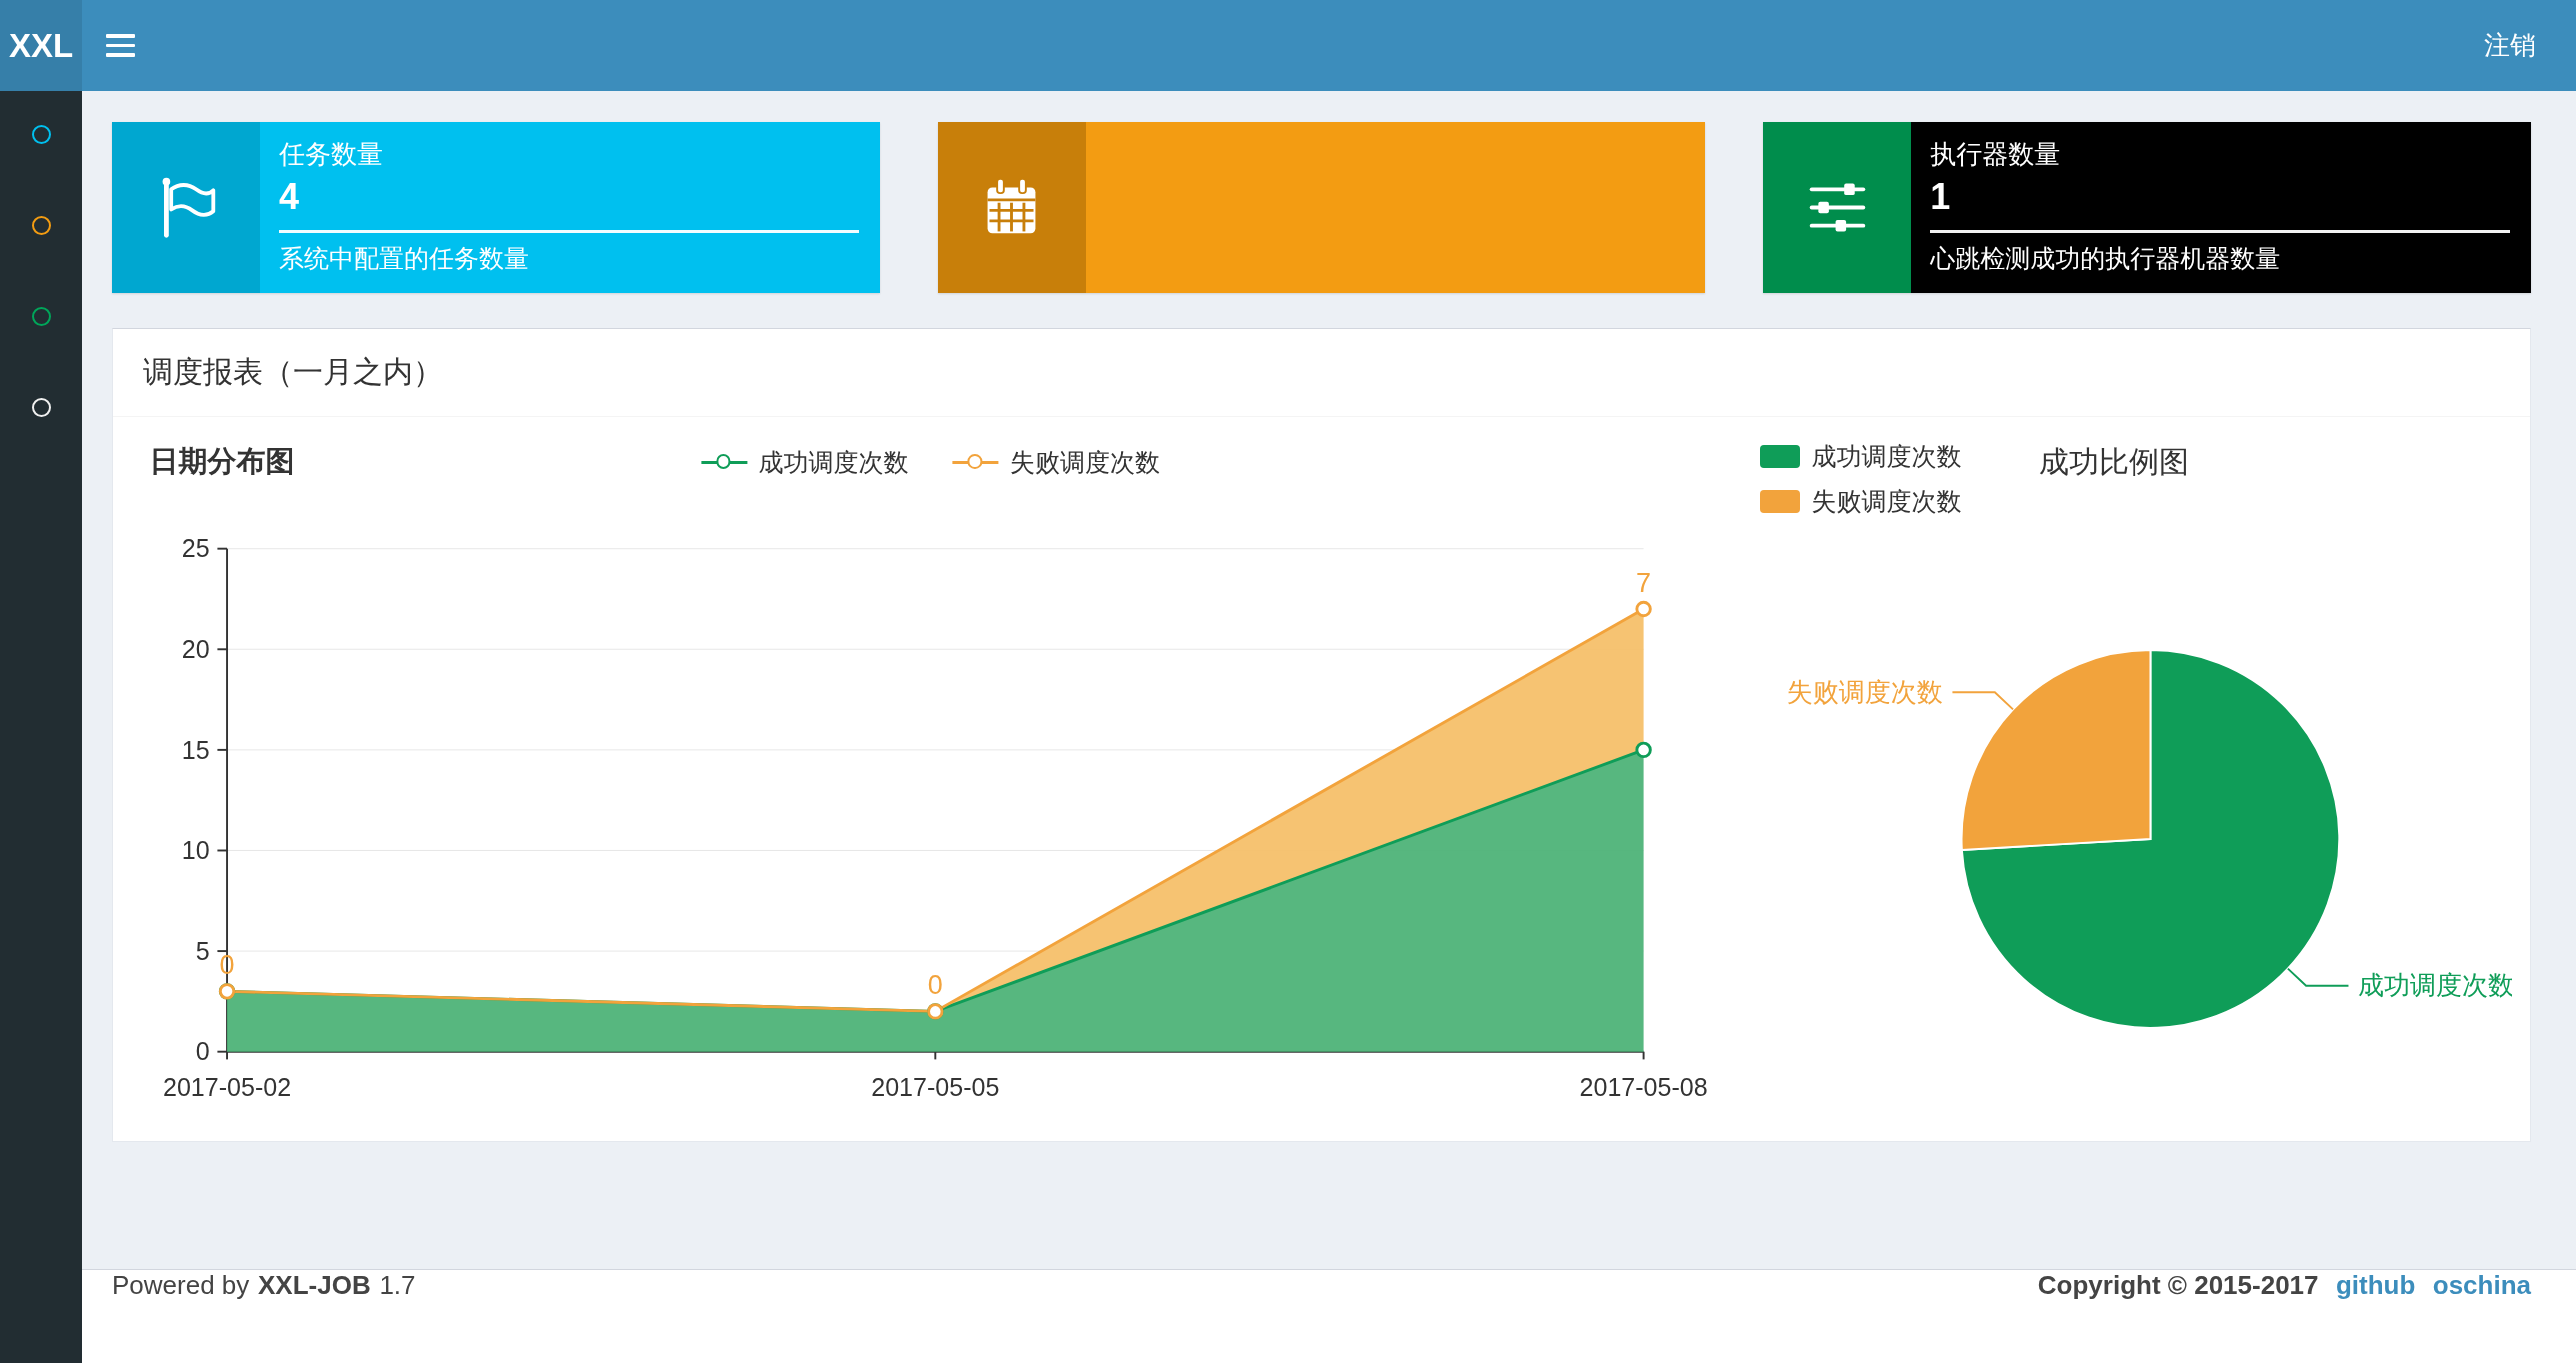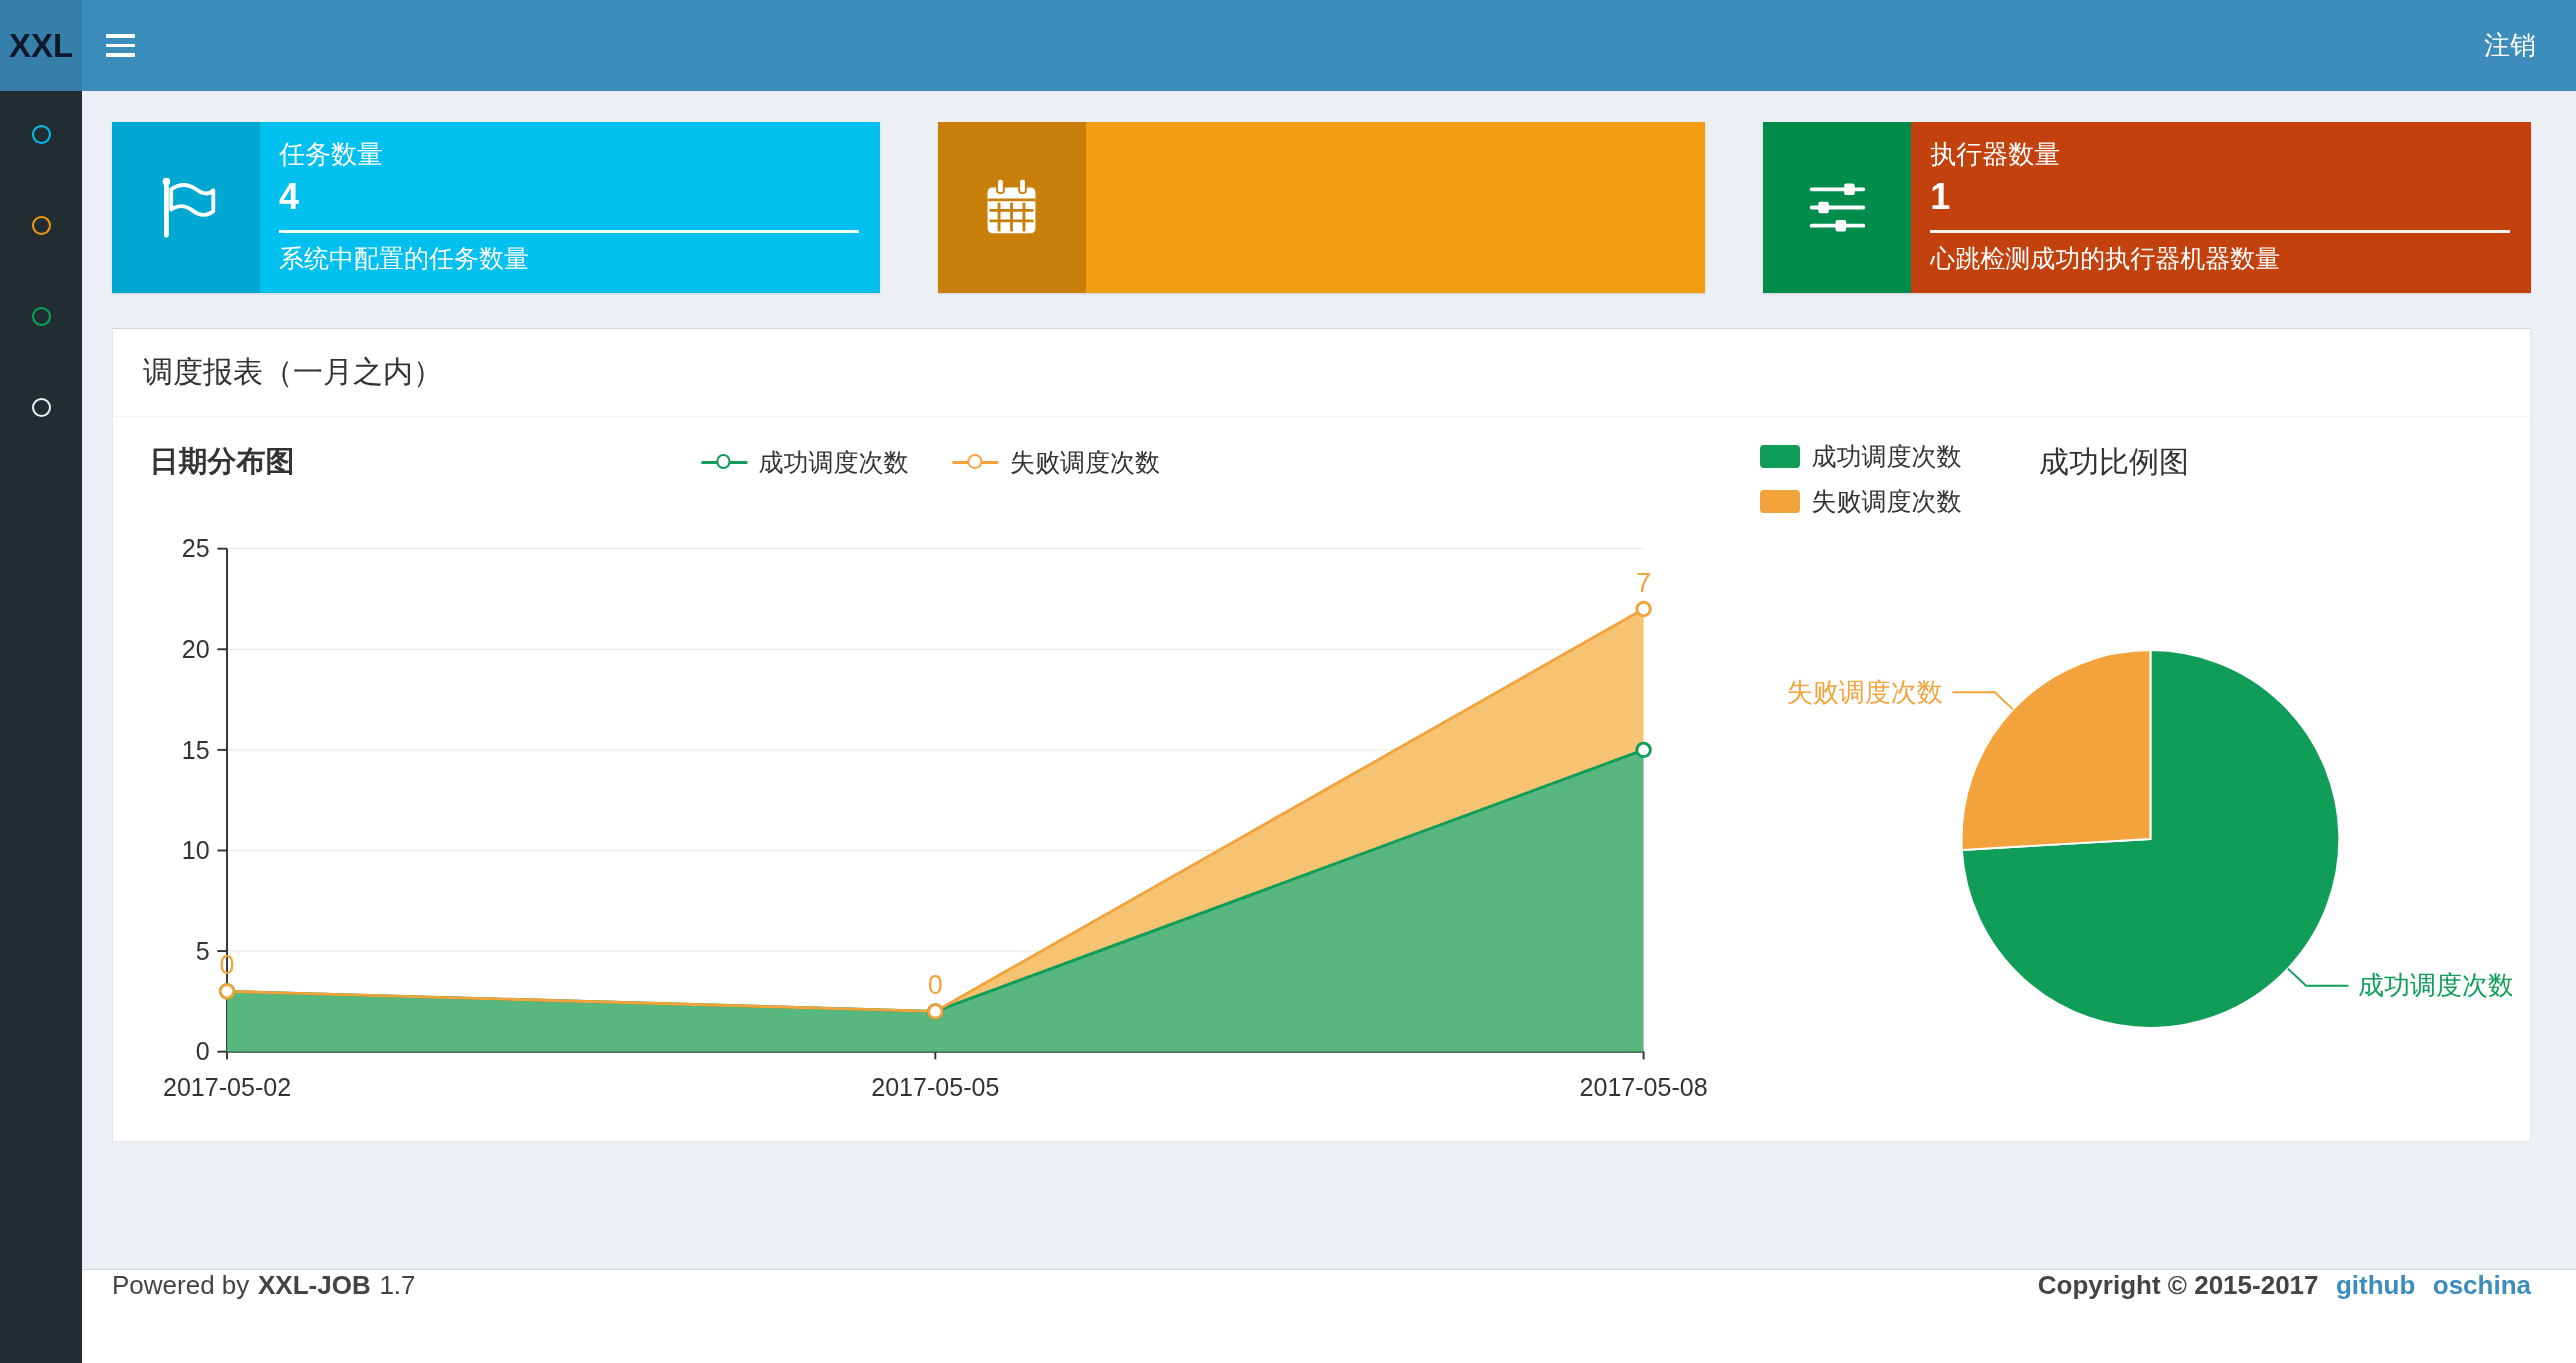--- a/index.html
+++ b/index.html
@@ -5,21 +5,21 @@
   html,body{margin:0;padding:0}
   body{
     width:2576px;height:1363px;position:relative;overflow:hidden;
     background:#ecf0f5;
     font-family:"Liberation Sans","DejaVu Sans",sans-serif;
     color:#333;
   }
   
   .navbar{position:absolute;left:0;top:0;right:0;height:91px;background:#3c8dbc;z-index:5}
   .logo{position:absolute;left:0;top:0;width:82px;height:91px;background:#367fa9;
-        display:flex;align-items:center;justify-content:center;color:#0f172a;
+        display:flex;align-items:center;justify-content:center;color:#ffffff;
         font-weight:bold;font-size:33px;cursor:pointer}
   .hamburger{position:absolute;left:82px;top:0;width:77px;height:91px;display:flex;
         flex-direction:column;align-items:center;justify-content:center;gap:5.8px;cursor:pointer}
   .hamburger .bar{width:29px;height:3.9px;background:#fff;border-radius:1px}
   .logout{position:absolute;right:0;top:0;height:91px;padding:0 40px;display:flex;
         align-items:center;color:#fff;font-size:26px;cursor:pointer}
   
   .sidebar{position:absolute;left:0;top:91px;bottom:0;width:82px;background:#222d32;
         display:flex;flex-direction:column;align-items:center;padding-top:29px;gap:62px}
   .side-item{width:31px;height:29px;display:flex;align-items:center;justify-content:center;cursor:pointer}
@@ -123,21 +123,21 @@
           <line x1="10" y1="27" x2="60" y2="27" stroke="var(--icon-bg)" stroke-width="3"></line>
           <line x1="22" y1="30" x2="22" y2="60" stroke="var(--icon-bg)" stroke-width="3"></line>
           <line x1="35" y1="30" x2="35" y2="60" stroke="var(--icon-bg)" stroke-width="3"></line>
           <line x1="48" y1="30" x2="48" y2="60" stroke="var(--icon-bg)" stroke-width="3"></line>
           <line x1="12" y1="38" x2="58" y2="38" stroke="var(--icon-bg)" stroke-width="3"></line>
           <line x1="12" y1="49" x2="58" y2="49" stroke="var(--icon-bg)" stroke-width="3"></line>
         </svg>
       </div>
     </div>
 
-    <div class="info-box" style="background-color: #c2410c;">
+    <div class="info-box" style="background-color: #000000;">
       <div class="info-icon" style="background-color: rgb(0, 141, 76);">
         <svg width="67" height="67" viewBox="0 0 70 70">
           <line x1="8" y1="16" x2="62" y2="16" stroke="#fff" stroke-width="4" stroke-linecap="round"></line>
           <rect x="42" y="10" width="11" height="12" rx="2" fill="#fff"></rect>
           <line x1="8" y1="35" x2="62" y2="35" stroke="#fff" stroke-width="4" stroke-linecap="round"></line>
           <rect x="15" y="29" width="11" height="12" rx="2" fill="#fff"></rect>
           <line x1="8" y1="54" x2="62" y2="54" stroke="#fff" stroke-width="4" stroke-linecap="round"></line>
           <rect x="33" y="48" width="11" height="12" rx="2" fill="#fff"></rect>
         </svg>
       </div>

